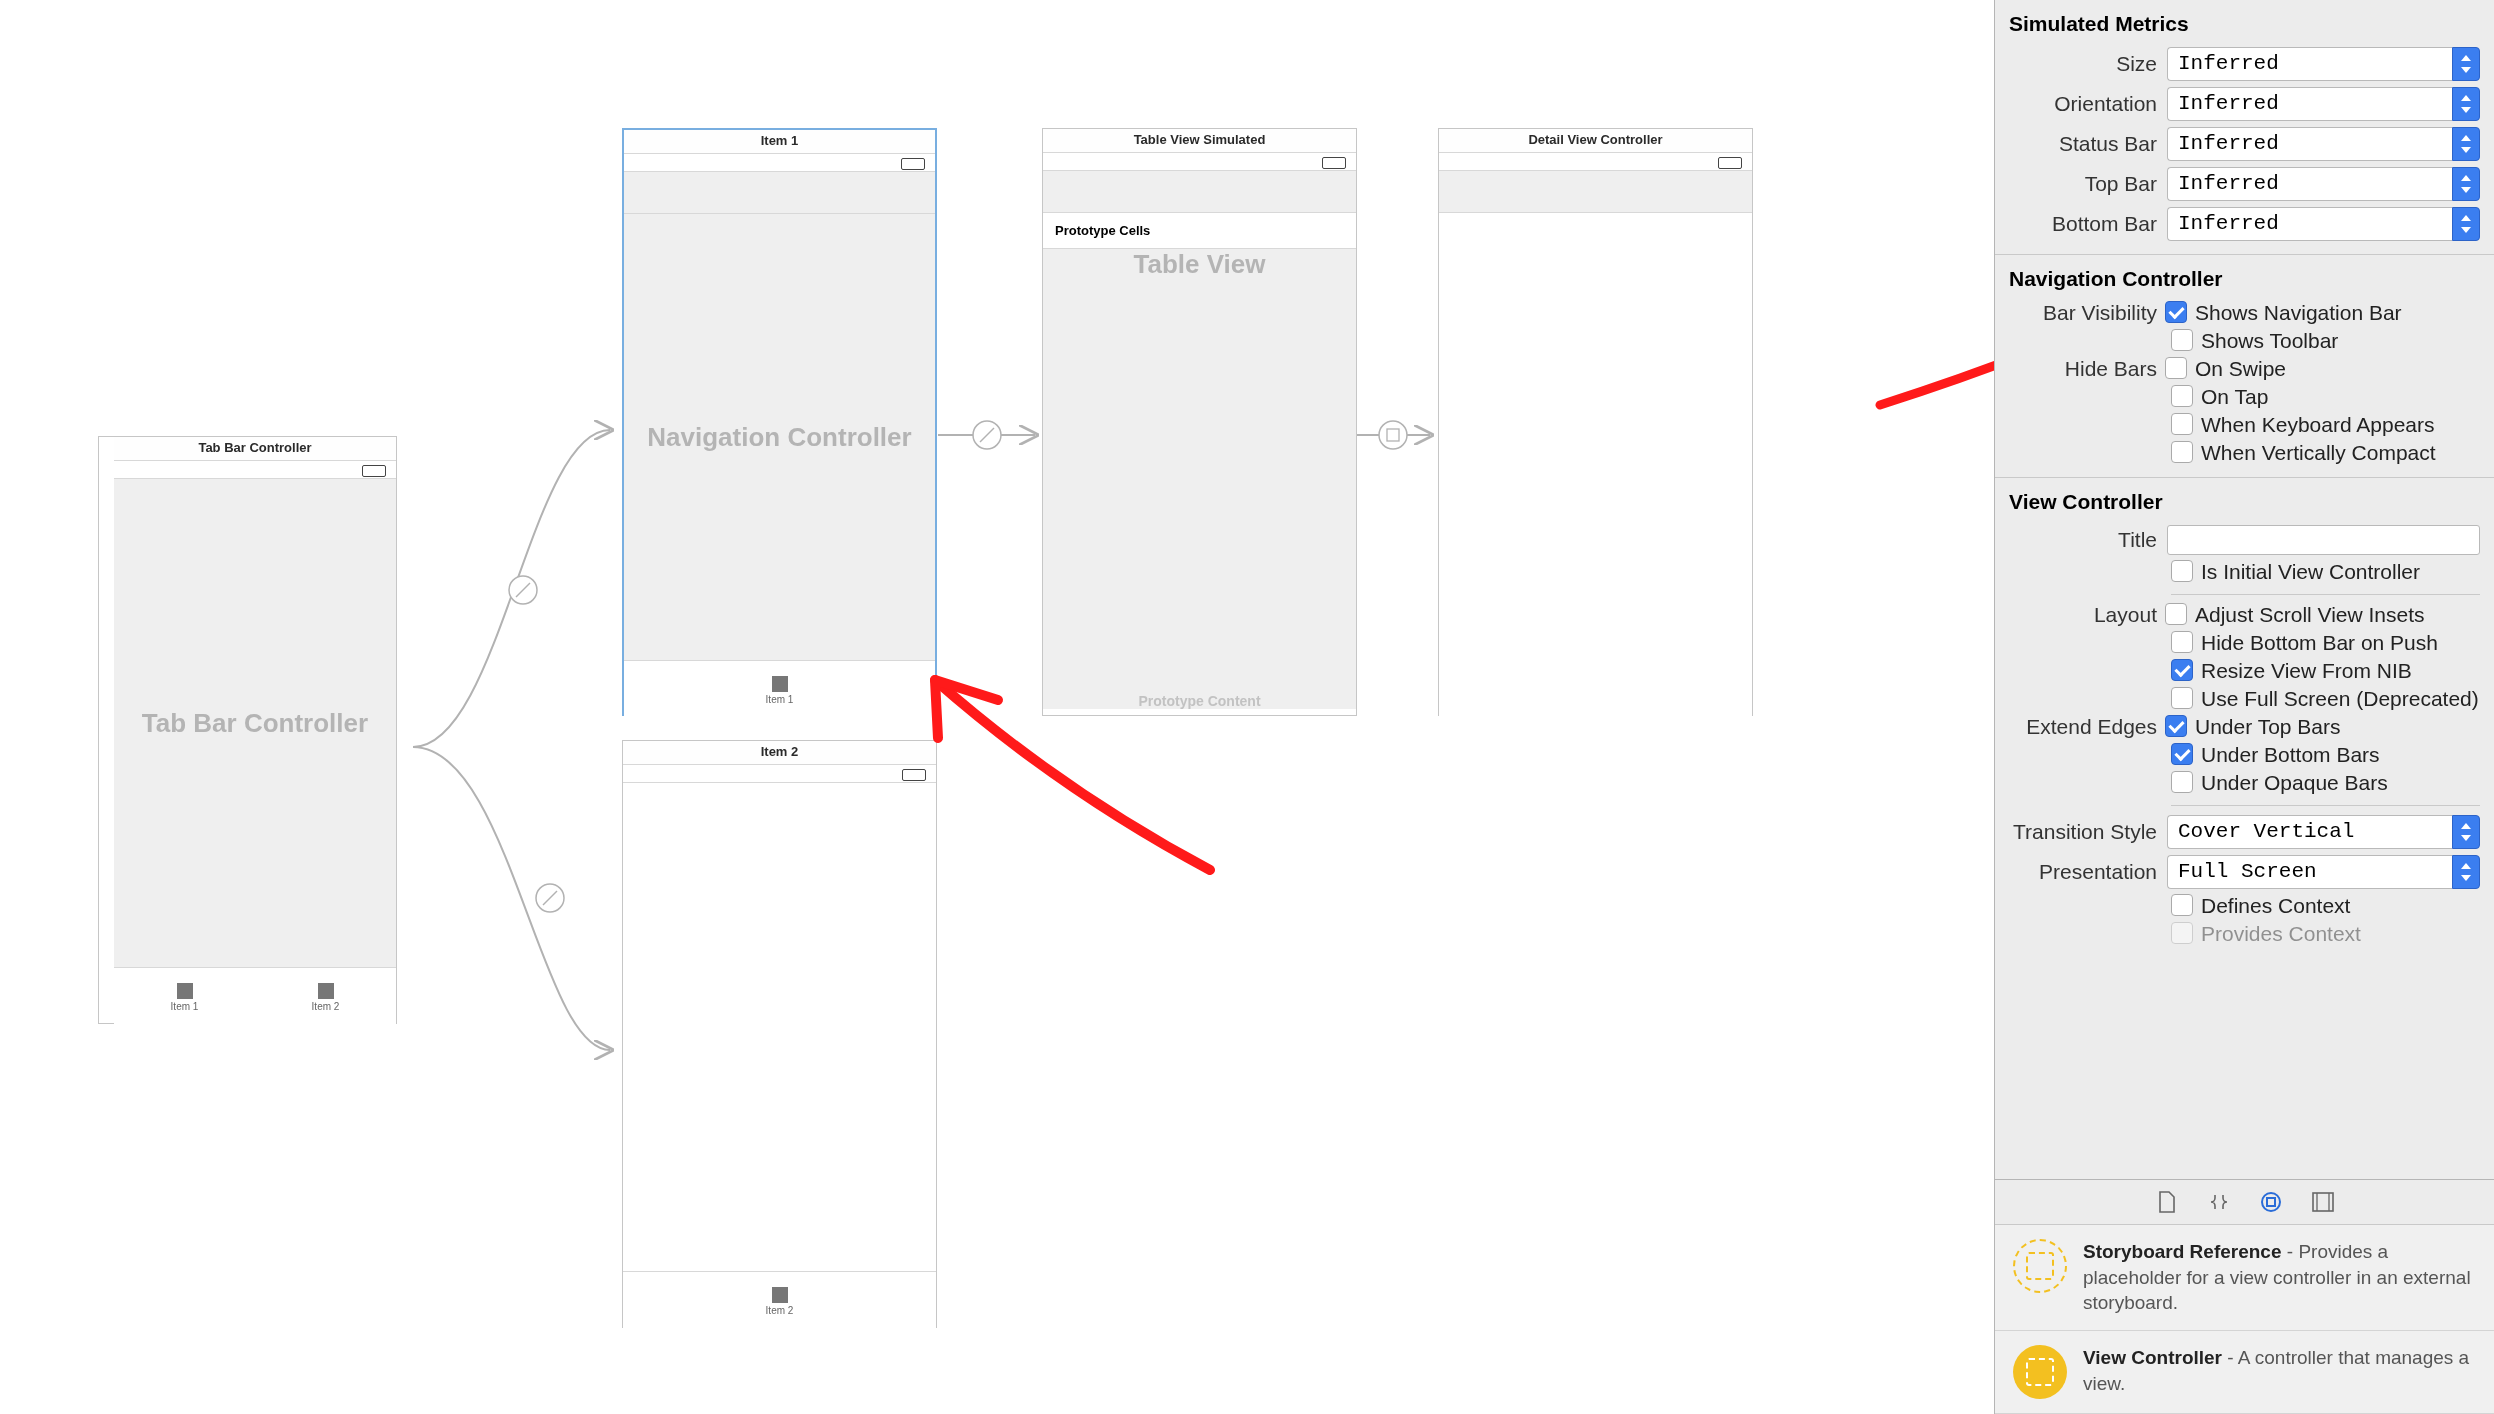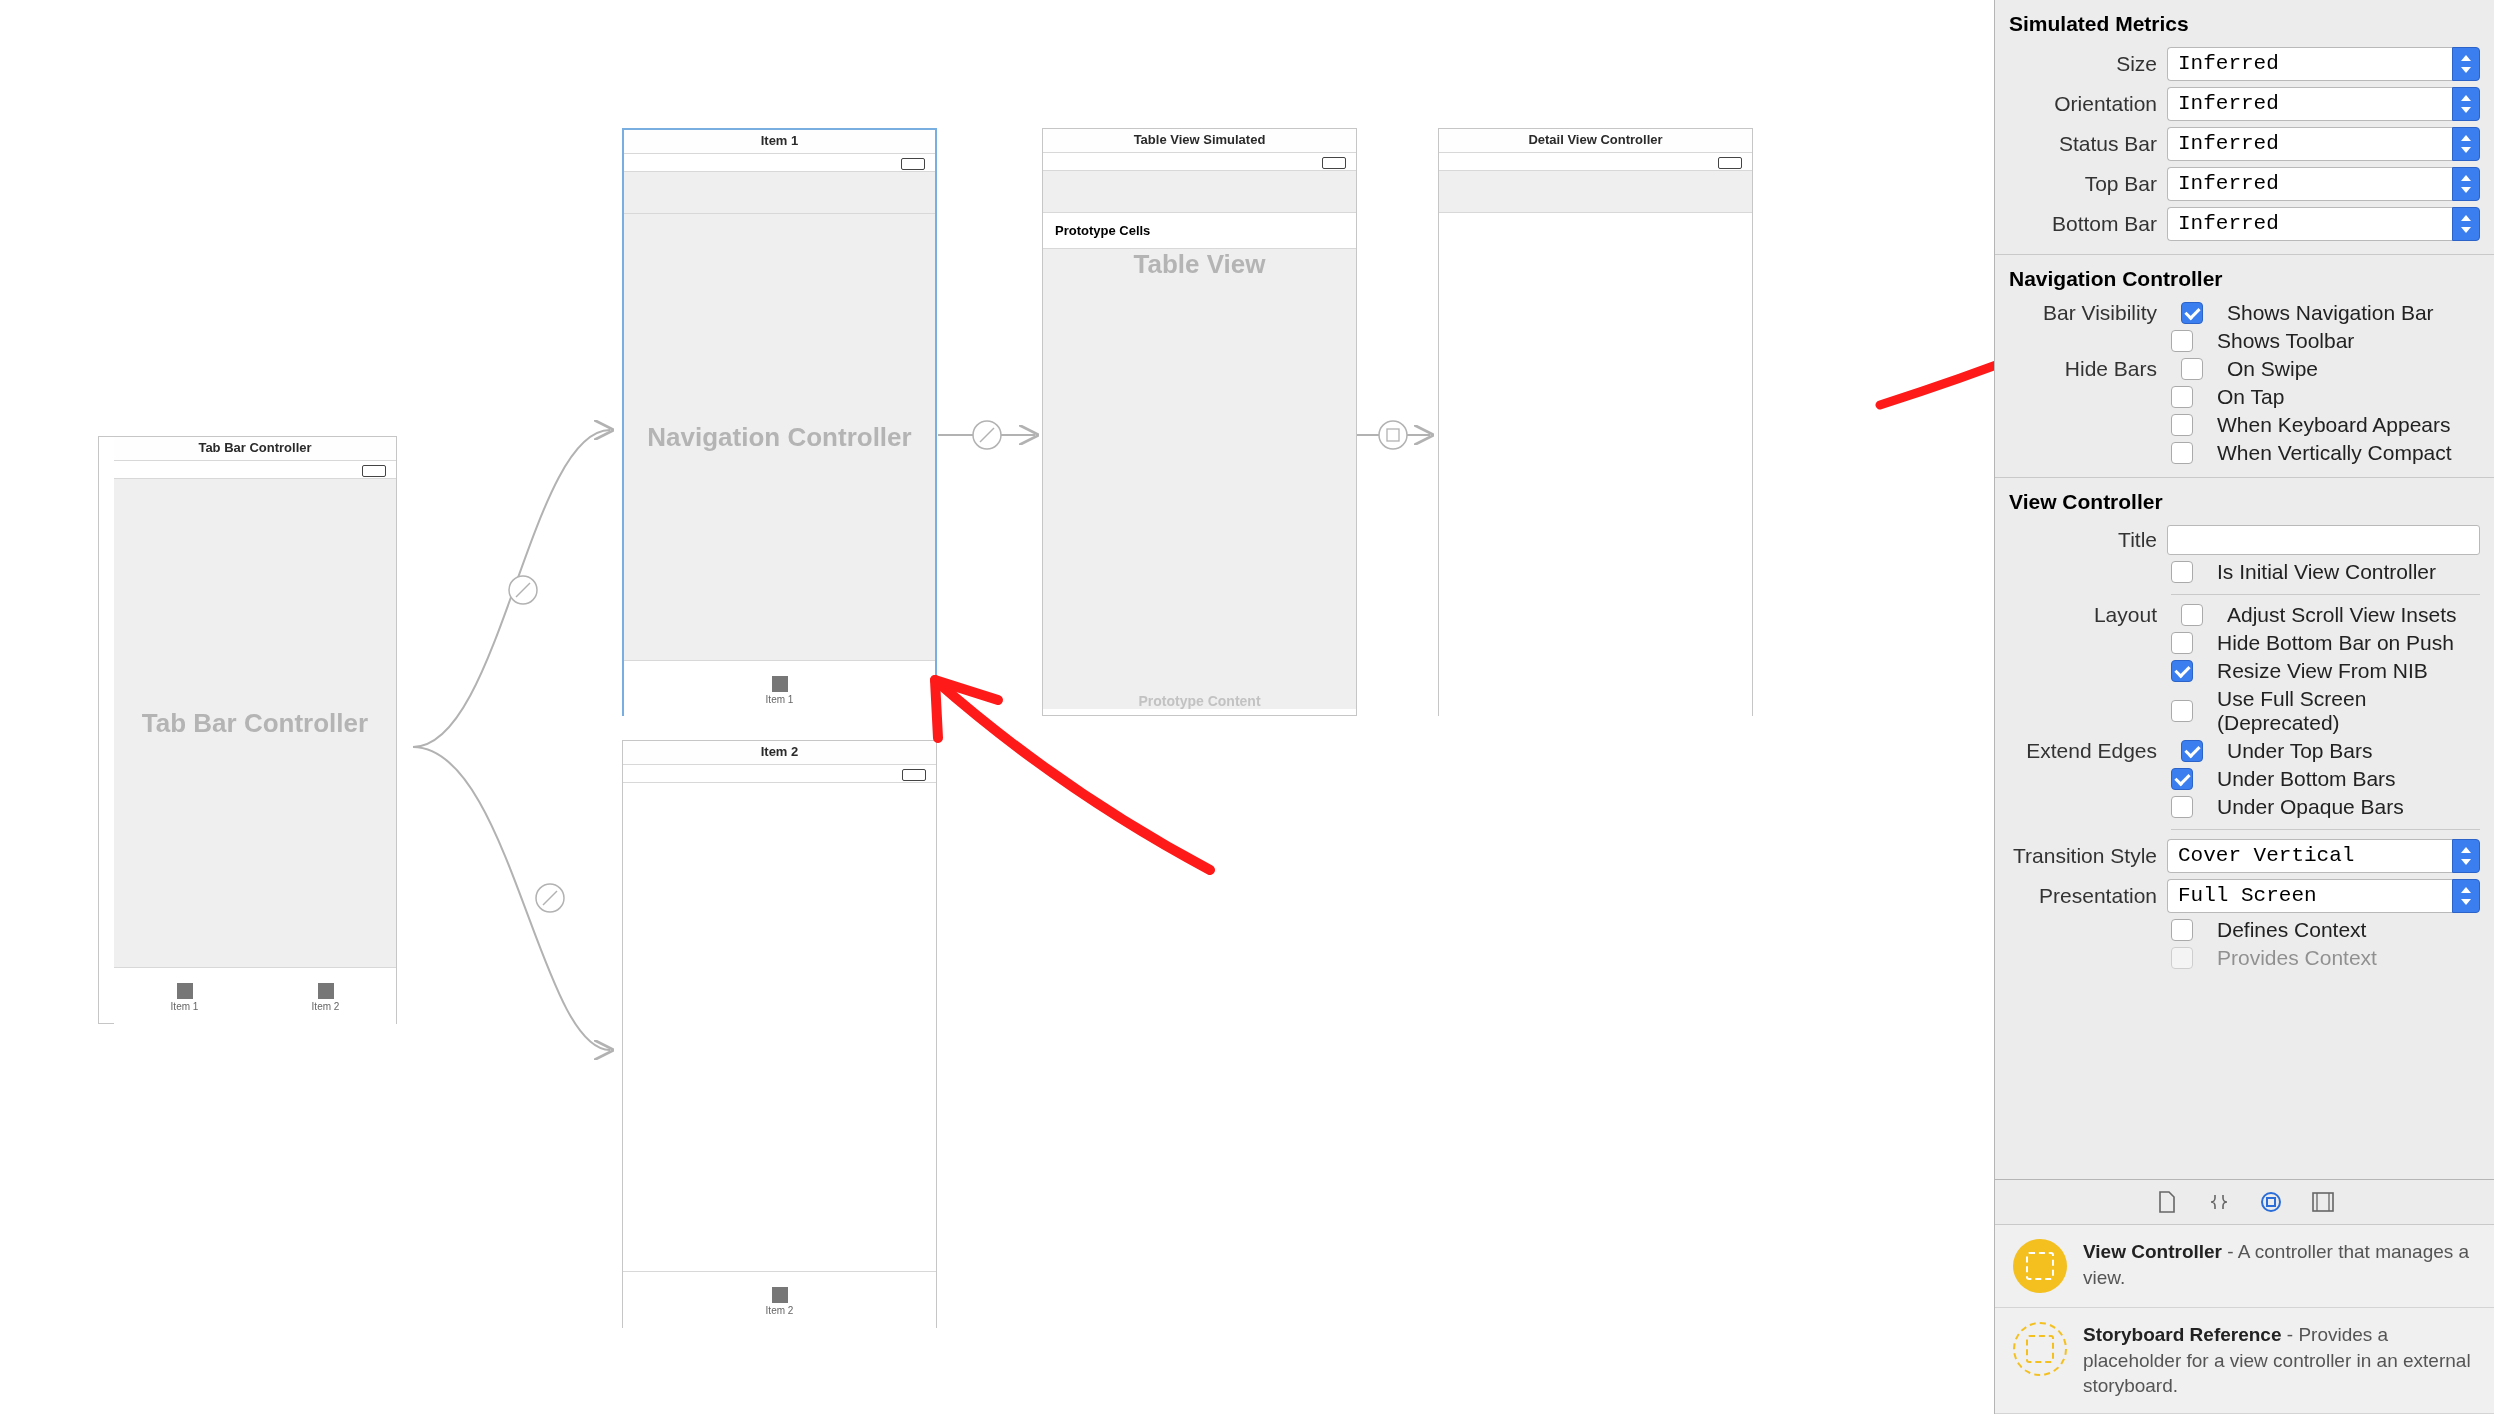--- a/index.html
+++ b/index.html
@@ -37,21 +37,21 @@
 
 .sel { display: flex; width: 100%; height: 34px; }
 .sel-field { flex: 1; background: #fff; border: 1px solid #b9b9b9; border-right: none; border-radius: 4px 0 0 4px; padding: 4px 10px; font-family: Liberation Mono, monospace; }
 .sel-btn { width: 28px; background: #3b7ef0; border: 1px solid #2c63c8; border-radius: 0 4px 4px 0; position: relative; }
 .sel-btn::before, .sel-btn::after { content: ""; position: absolute; left: 8px; width: 0; height: 0; border-left: 5px solid transparent; border-right: 5px solid transparent; }
 .sel-btn::before { top: 7px; border-bottom: 6px solid #fff; }
 .sel-btn::after { bottom: 7px; border-top: 6px solid #fff; }
 
 .text-input { width: 100%; height: 30px; background: #fff; border: 1px solid #b9b9b9; border-radius: 3px; padding: 3px 8px; font-size: 20px; }
 
-.check-row { display: flex; align-items: center; padding: 2px 14px 2px 176px; gap: 24px; }
+.check-row { display: flex; padding: 2px 14px 2px 176px; gap: 8px; }
 .check-row.with-label { padding-left: 14px; }
 .check-row.with-label .label { width: 148px; text-align: right; color: #333; }
 .check { width: 22px; height: 22px; border: 1px solid #aaa; border-radius: 4px; background: #fff; display: flex; align-items: center; justify-content: center; flex-shrink: 0; }
 .check.on { background: #3b7ef0; border-color: #2c63c8; }
 .check.on::after { content: ""; width: 6px; height: 11px; border: solid #fff; border-width: 0 3px 3px 0; transform: rotate(45deg); margin-top: -3px; }
 .check-label { color: #222; }
 
 .hr { height: 1px; background: #c9c9c9; margin: 8px 14px 6px 176px; }
 
 
@@ -350,25 +350,25 @@
         </div>
       <div class="tab">
           <svg width="22" height="20" viewBox="0 0 22 20">
             <rect x="1" y="1" width="20" height="18" fill="none" stroke="currentColor" stroke-width="1.6"></rect>
             <line x1="5" y1="1" x2="5" y2="19" stroke="currentColor" stroke-width="1.3"></line>
             <line x1="17" y1="1" x2="17" y2="19" stroke="currentColor" stroke-width="1.3"></line>
           </svg>
         </div>
     </div>
     <div class="obj-item">
+      <div class="obj-icon yellow-dash">
+          <div class="inner-sq"></div>
+        </div>
+      <div class="obj-text"><b>Storyboard Reference</b><span> - Provides a placeholder for a view controller in an external storyboard.</span></div>
+    </div>
+    <div class="obj-item">
       <div class="obj-icon yellow-solid">
           <div class="inner-sq"></div>
         </div>
       <div class="obj-text"><b>View Controller</b><span> - A controller that manages a view.</span></div>
     </div>
-    <div class="obj-item">
-      <div class="obj-icon yellow-dash">
-          <div class="inner-sq"></div>
-        </div>
-      <div class="obj-text"><b>Storyboard Reference</b><span> - Provides a placeholder for a view controller in an external storyboard.</span></div>
-    </div>
   </div>
 </div>
 
 </body></html>

